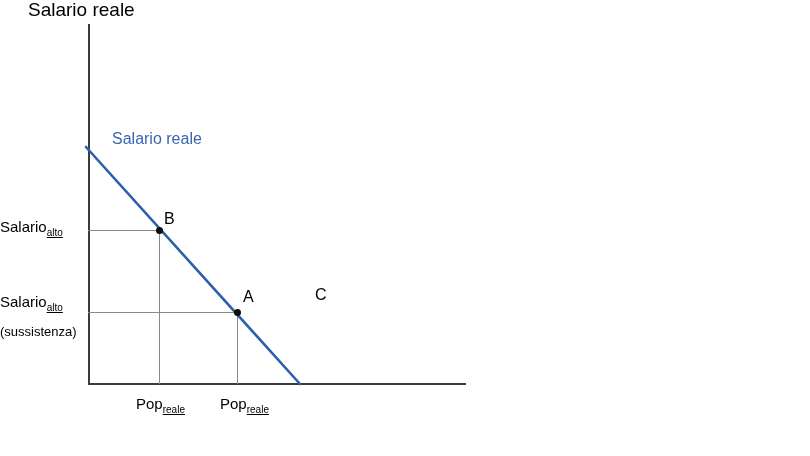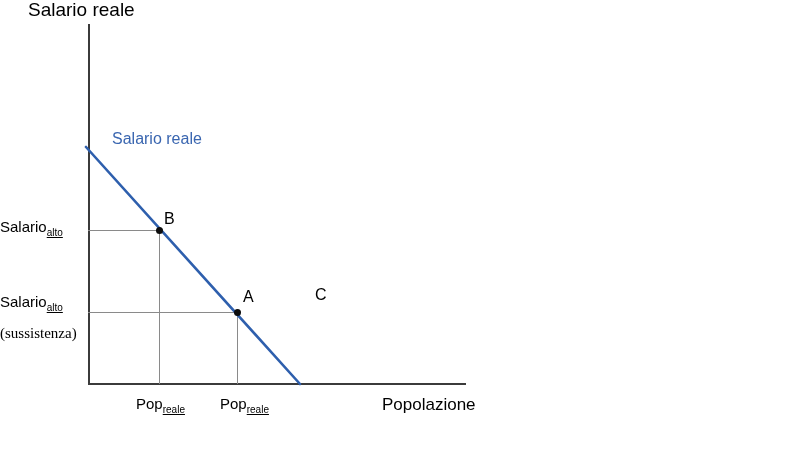--- a/index.html
+++ b/index.html
@@ -78,22 +78,21 @@
     left: 0px;
     top: 219px;
   }
   #y-label-basso {
     left: 0px;
     top: 294px;
   }
   #y-label-sussistenza {
     left: 0px;
     top: 325px;
-    font-size: 15px;
-    font-family: Liberation Serif, serif;
+    font-size: 13px;
   }
   #x-label-bassa {
     left: 136px;
     top: 396px;
   }
   #x-label-media {
     left: 220px;
     top: 396px;
   }
   .point-label {
@@ -153,15 +152,14 @@
   <div class="lbl tick-label" id="y-label-alto"><span>Salario</span><span class="sub">alto</span></div>
 
   <div class="lbl tick-label" id="y-label-basso"><span>Salario</span><span class="sub">alto</span></div>
 
   <div class="lbl" id="y-label-sussistenza">(sussistenza)</div>
 
   <div class="lbl tick-label" id="x-label-bassa"><span>Pop</span><span class="sub">reale</span></div>
 
   <div class="lbl tick-label" id="x-label-media"><span>Pop</span><span class="sub">reale</span></div>
 
-  <div class="lbl axis-name" id="x-axis-name">Popolazione</div>
 
 </div>
 
 </body></html>

